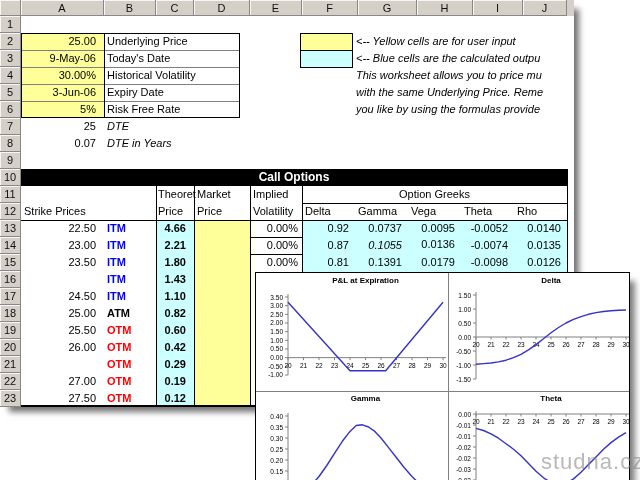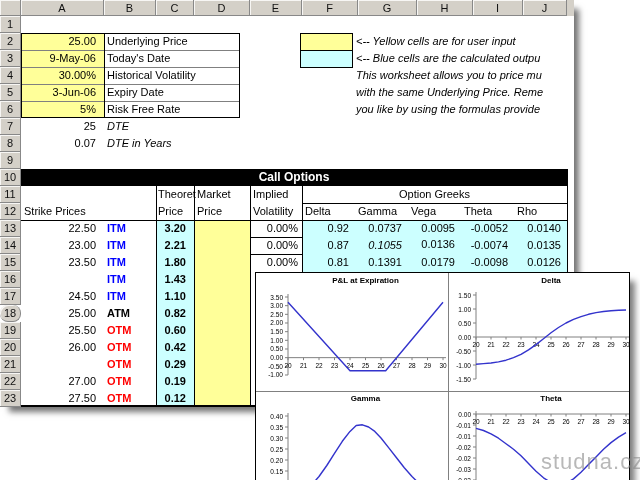--- a/index.html
+++ b/index.html
@@ -54,21 +54,21 @@
       <div class="abs hdrcell" style="left: 0px; top: 135px; width: 21px; height: 17px;">8</div>
       <div class="abs hdrcell" style="left: 0px; top: 152px; width: 21px; height: 17px;">9</div>
       <div class="abs hdrcell" style="left: 0px; top: 169px; width: 21px; height: 17px;">10</div>
       <div class="abs hdrcell" style="left: 0px; top: 186px; width: 21px; height: 17px;">11</div>
       <div class="abs hdrcell" style="left: 0px; top: 203px; width: 21px; height: 17px;">12</div>
       <div class="abs hdrcell" style="left: 0px; top: 220px; width: 21px; height: 17px;">13</div>
       <div class="abs hdrcell" style="left: 0px; top: 237px; width: 21px; height: 17px;">14</div>
       <div class="abs hdrcell" style="left: 0px; top: 254px; width: 21px; height: 17px;">15</div>
       <div class="abs hdrcell" style="left: 0px; top: 271px; width: 21px; height: 17px;">16</div>
       <div class="abs hdrcell" style="left: 0px; top: 288px; width: 21px; height: 17px;">17</div>
-      <div class="abs hdrcell" style="left: 0px; top: 305px; width: 21px; height: 17px; border-radius: 8px;">18</div>
+      <div class="abs hdrcell" style="left: 0px; top: 305px; width: 21px; height: 17px;">18</div>
       <div class="abs hdrcell" style="left: 0px; top: 322px; width: 21px; height: 17px;">19</div>
       <div class="abs hdrcell" style="left: 0px; top: 339px; width: 21px; height: 17px;">20</div>
       <div class="abs hdrcell" style="left: 0px; top: 356px; width: 21px; height: 17px;">21</div>
       <div class="abs hdrcell" style="left: 0px; top: 373px; width: 21px; height: 17px;">22</div>
       <div class="abs hdrcell" style="left: 0px; top: 390px; width: 21px; height: 17px;">23</div>
       <div class="abs" style="left: 21px; top: 33px; width: 83px; height: 85px; background: rgb(255, 255, 153);"></div>
       <div class="abs cell r" style="left: 21px; top: 33px; width: 75px; height: 17px;">25.00</div>
       <div class="abs cell" style="left: 107px; top: 33px; width: 130px; height: 17px;">Underlying Price</div>
       <div class="abs cell r" style="left: 21px; top: 50px; width: 75px; height: 17px;">9-May-06</div>
       <div class="abs cell" style="left: 107px; top: 50px; width: 130px; height: 17px;">Today's Date</div>
@@ -107,21 +107,21 @@
       <div class="abs cell" style="left: 305px; top: 203px; width: 48px; height: 17px;">Delta</div>
       <div class="abs cell" style="left: 358px; top: 203px; width: 48px; height: 17px;">Gamma</div>
       <div class="abs cell" style="left: 411px; top: 203px; width: 48px; height: 17px;">Vega</div>
       <div class="abs cell" style="left: 464px; top: 203px; width: 48px; height: 17px;">Theta</div>
       <div class="abs cell" style="left: 517px; top: 203px; width: 48px; height: 17px;">Rho</div>
       <div class="abs" style="left: 156px; top: 220px; width: 38px; height: 187px; background: rgb(204, 255, 255);"></div>
       <div class="abs" style="left: 194px; top: 220px; width: 56px; height: 187px; background: rgb(255, 255, 153);"></div>
       <div class="abs" style="left: 302px; top: 220px; width: 265px; height: 187px; background: rgb(204, 255, 255);"></div>
       <div class="abs cell r" style="left: 21px; top: 220px; width: 75px; height: 17px;">22.50</div>
       <div class="abs cell b itm" style="left: 107px; top: 220px; width: 46px; height: 17px;">ITM</div>
-      <div class="abs cell r b" style="left: 156px; top: 220px; width: 30px; height: 17px;">3.20</div>
+      <div class="abs cell r b" style="left: 156px; top: 220px; width: 30px; height: 17px;">4.66</div>
       <div class="abs cell" style="left: 194px; top: 220px; width: 56px; height: 17px;"></div>
       <div class="abs cell r" style="left: 250px; top: 220px; width: 48px; height: 17px;">0.00%</div>
       <div class="abs cell r" style="left: 302px; top: 220px; width: 47px; height: 17px;">0.92</div>
       <div class="abs cell r" style="left: 355px; top: 220px; width: 47px; height: 17px;">0.0737</div>
       <div class="abs cell r" style="left: 408px; top: 220px; width: 47px; height: 17px;">0.0095</div>
       <div class="abs cell r" style="left: 461px; top: 220px; width: 47px; height: 17px;">-0.0052</div>
       <div class="abs cell r" style="left: 514px; top: 220px; width: 47px; height: 17px;">0.0140</div>
       <div class="abs cell r" style="left: 21px; top: 237px; width: 75px; height: 17px;">23.00</div>
       <div class="abs cell b itm" style="left: 107px; top: 237px; width: 46px; height: 17px;">ITM</div>
       <div class="abs cell r b" style="left: 156px; top: 237px; width: 30px; height: 17px;">2.21</div>

